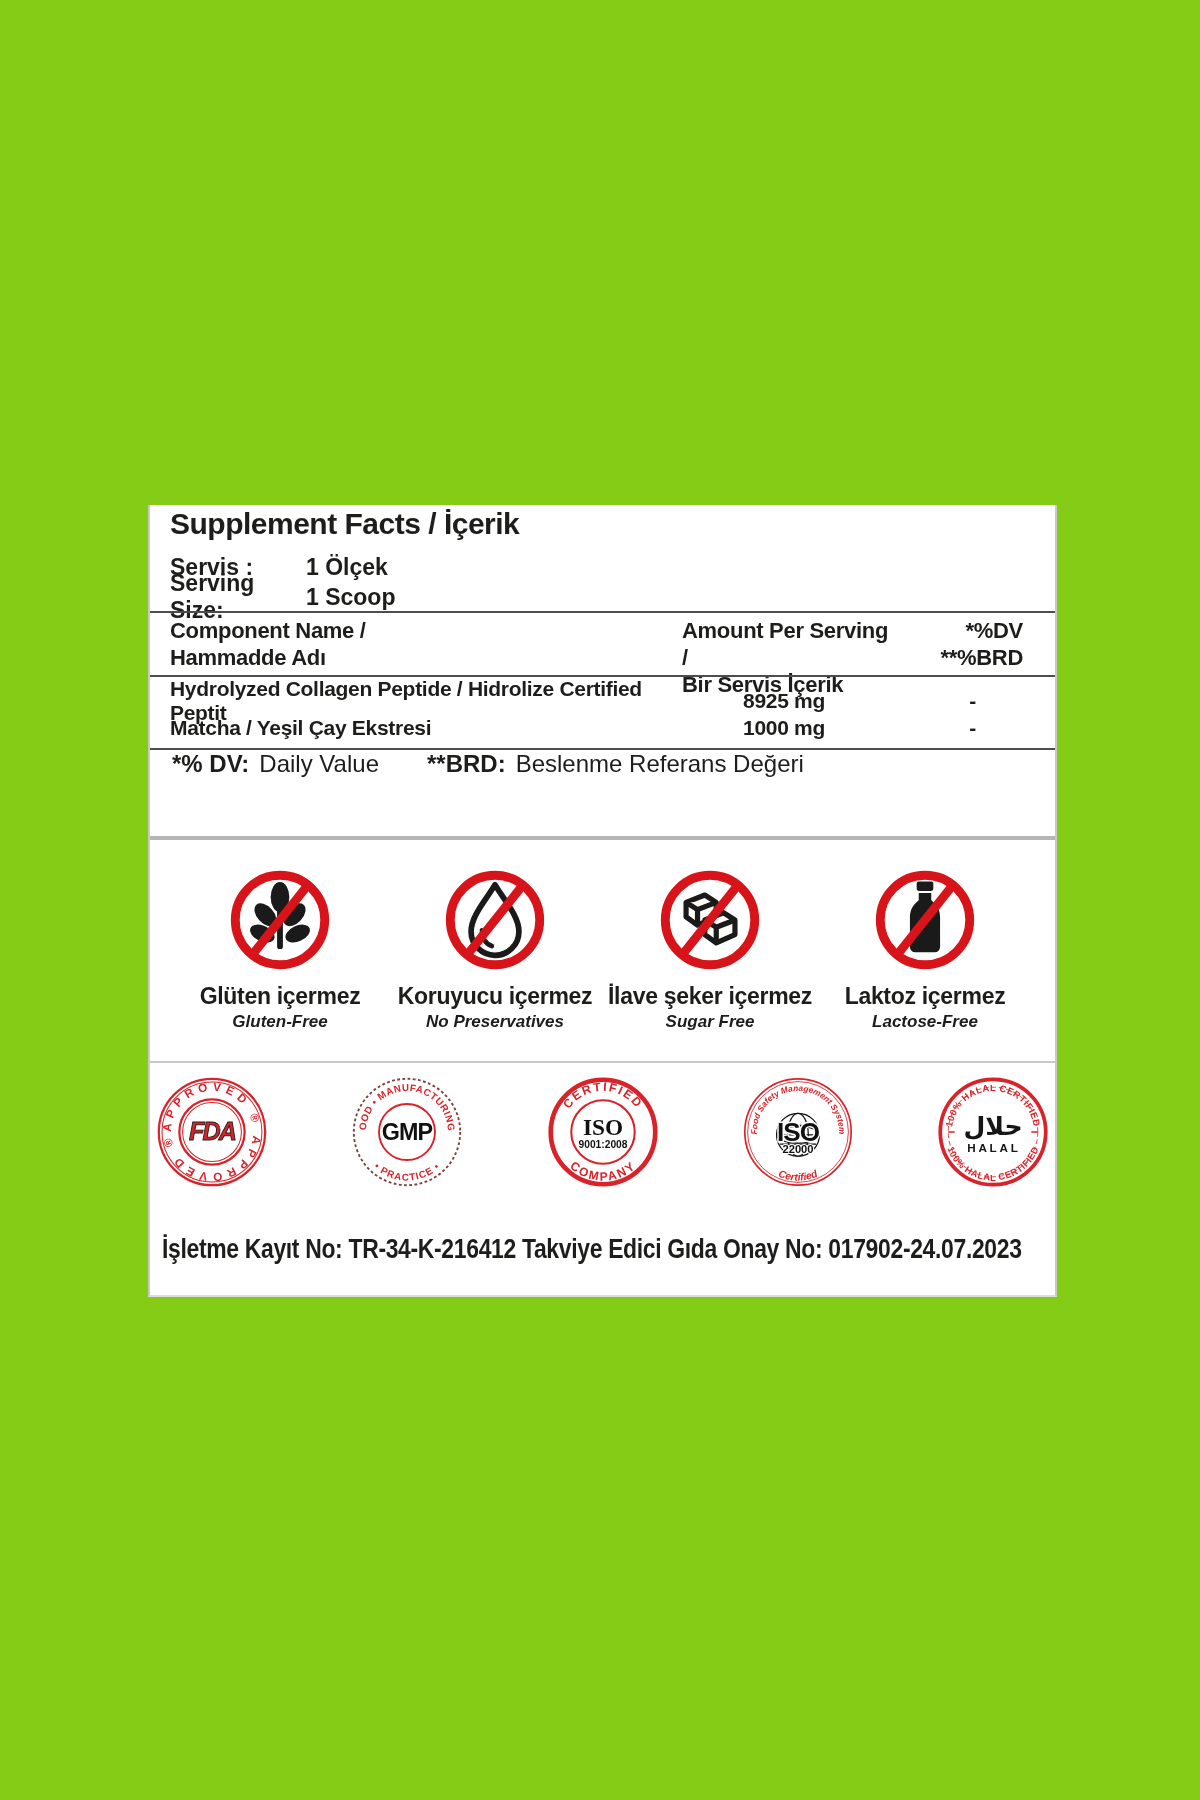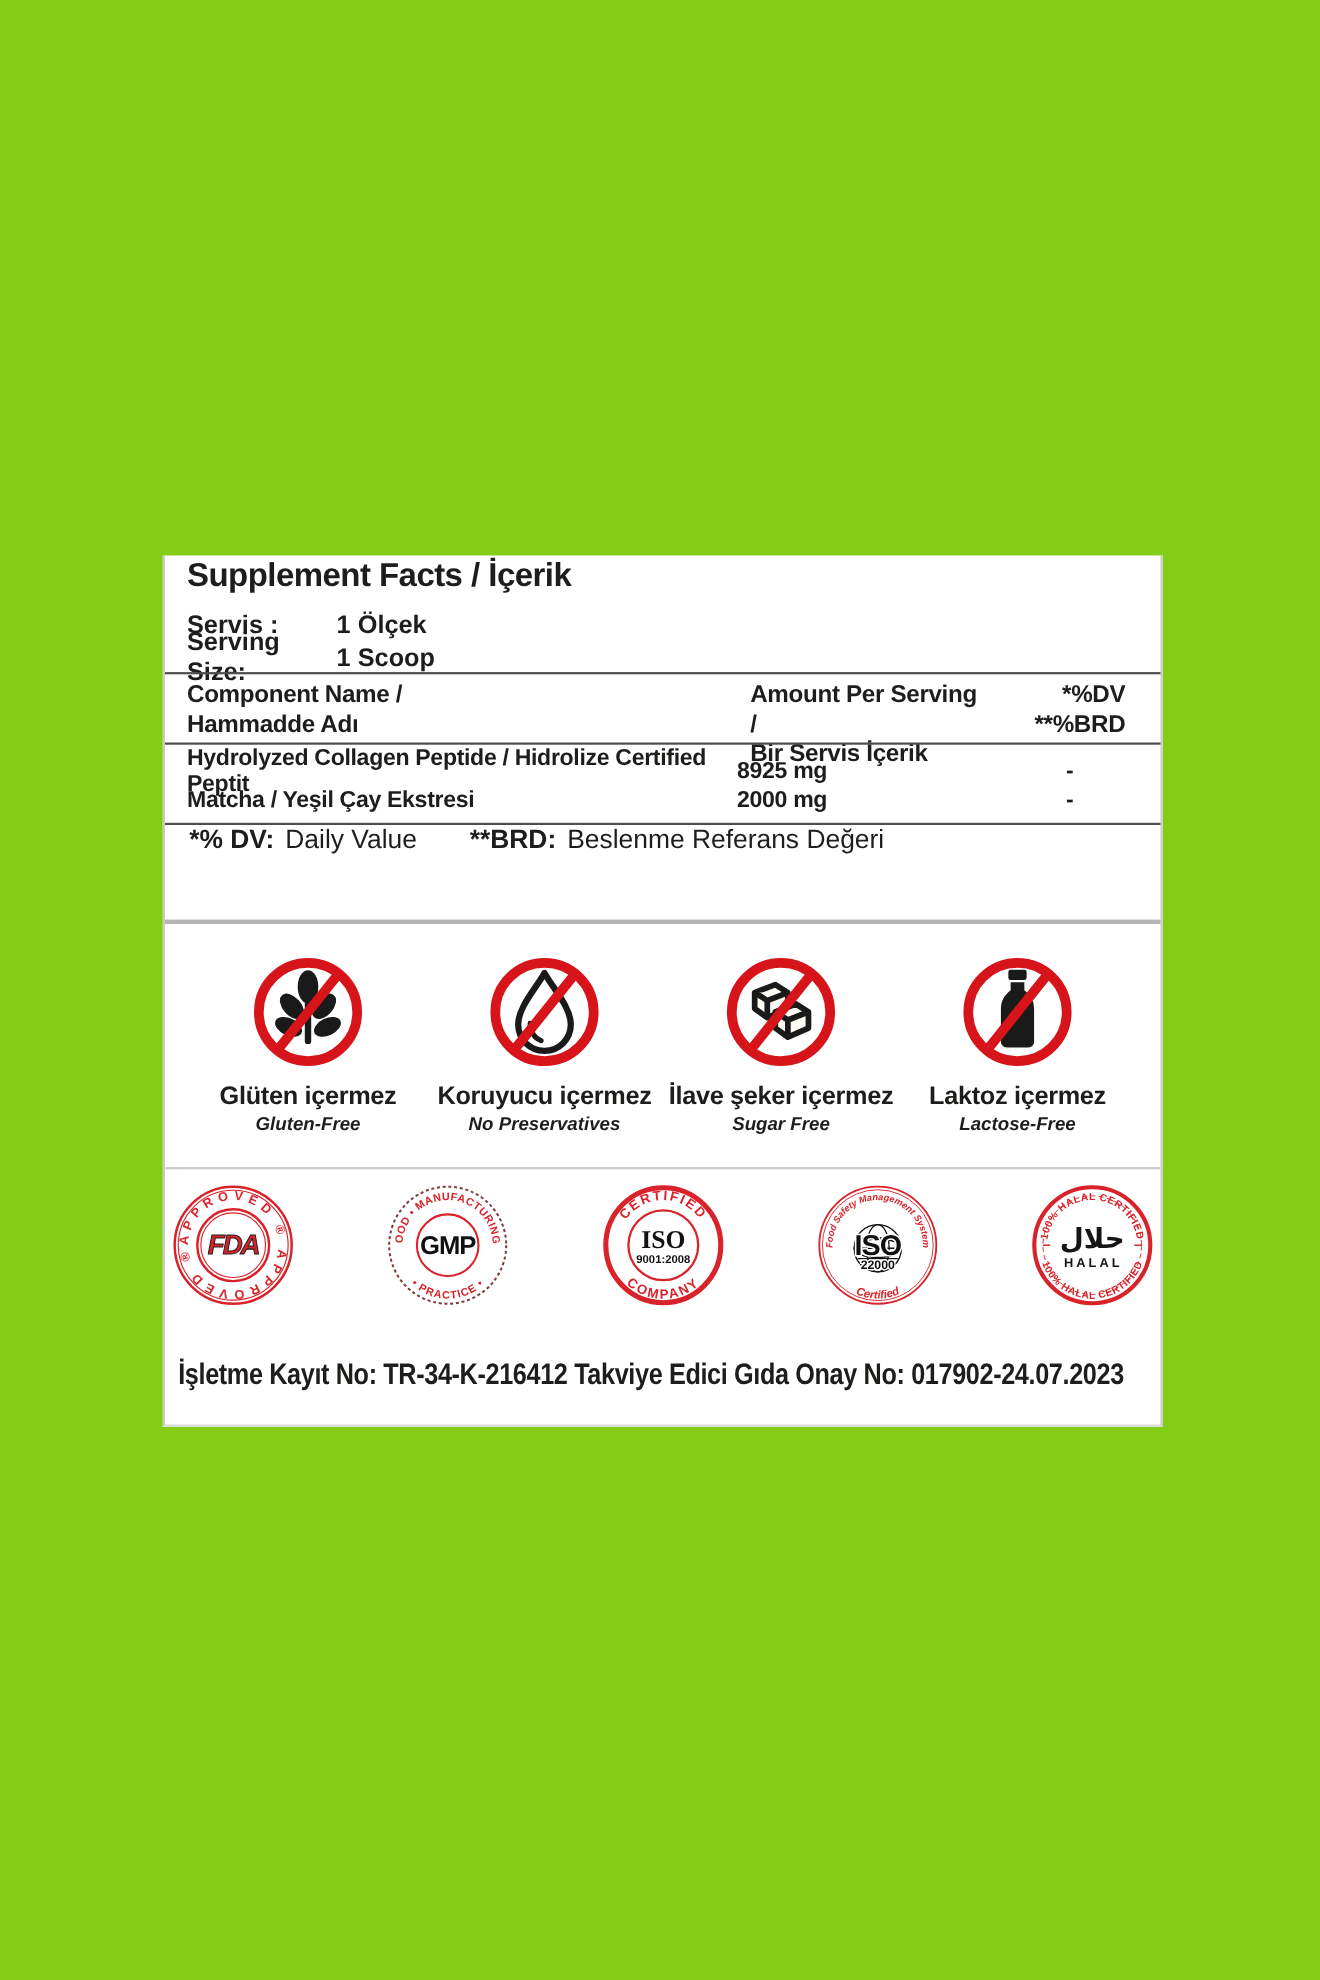--- a/index.html
+++ b/index.html
@@ -20,21 +20,21 @@
   .slabel{width:136px;}
 
   .thead{top:108px;height:62px;display:grid;grid-template-columns:1fr 240px 125px;
          padding:4px 32px 0 20px;font-size:22px;font-weight:bold;line-height:27px;letter-spacing:-0.3px;}
   .thead .col2{padding-left:24px;}
   .thead .col3{text-align:right;}
 
   .trows{top:172px;}
   .trow{display:grid;grid-template-columns:1fr 240px 125px;height:34px;align-items:center;
         padding:0 20px;font-size:21px;font-weight:600;letter-spacing:-0.3px;}
-  .trow .amount{text-align:left;padding-right:12px;}
+  .trow .amount{text-align:center;padding-right:12px;}
   .trow .dv{text-align:center;}
 
   .footnote{top:245px;height:89px;display:flex;align-items:flex-start;padding:0 22px;font-size:24px;}
   .footnote .fl{font-weight:bold;margin-right:10px;}
   .footnote .ft{font-weight:500;}
   .footnote .gap{width:48px;}
 
   .freeicons{top:335px;height:220px;display:flex;justify-content:space-between;
              padding:28px 30px 0 30px;box-sizing:border-box;}
   .freeitem{width:200px;display:flex;flex-direction:column;align-items:center;text-align:center;}
@@ -93,21 +93,21 @@
     <div class="hr" style="top:170px"></div>
 
     <div class="abs trows">
       <div class="trow">
         <div class="iname">Hydrolyzed Collagen Peptide / Hidrolize Certified Peptit</div>
         <div class="amount">8925 mg</div>
         <div class="dv">-</div>
       </div>
       <div class="trow">
         <div class="iname">Matcha / Yeşil Çay Ekstresi</div>
-        <div class="amount">2000 mg</div>
+        <div class="amount">1000 mg</div>
         <div class="dv">-</div>
       </div>
     </div>
 
     <div class="hr" style="top:243px"></div>
 
     <div class="abs footnote">
       <span class="fl">*% DV:</span>
       <span class="ft">Daily Value</span>
       <span class="gap"></span>

